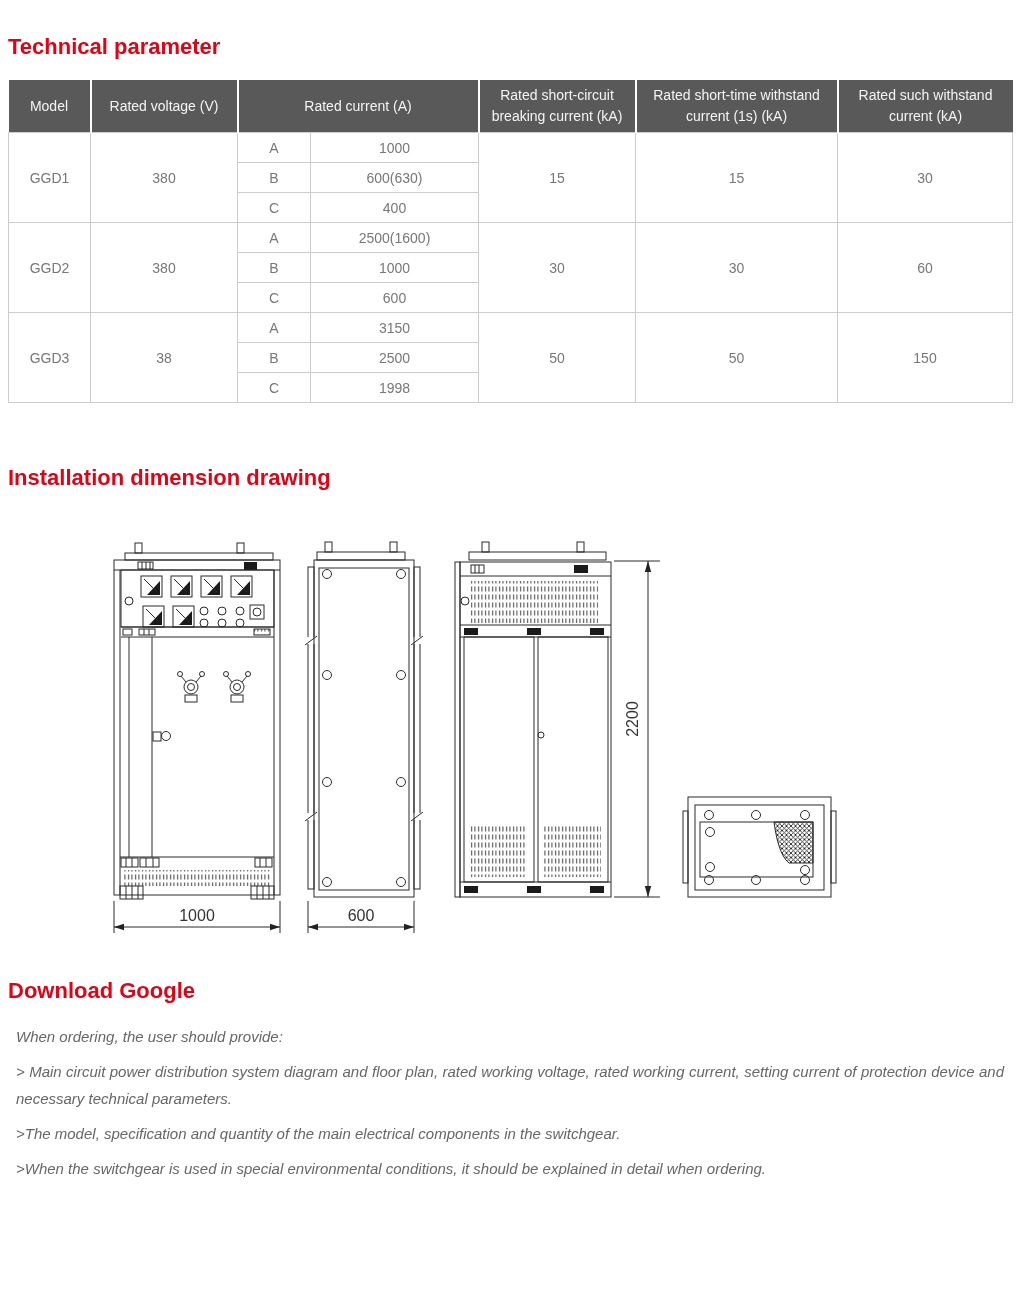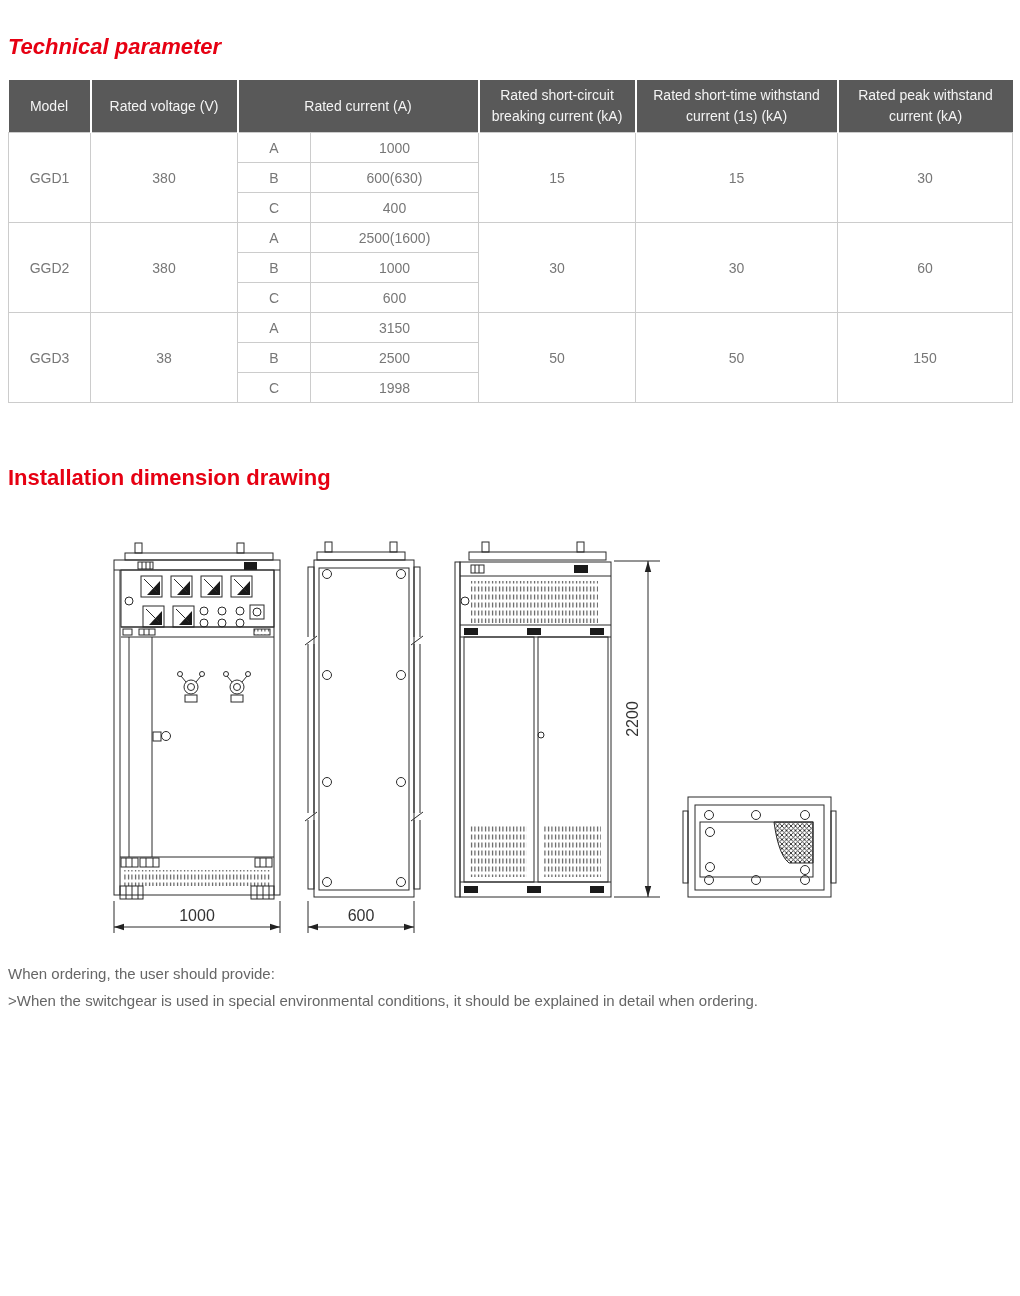--- a/index.html
+++ b/index.html
@@ -2,42 +2,42 @@
 <html><head>
 <meta charset="utf-8">
 <style>
   html,body { margin:0; padding:0; }
   body {
     width:1020px; height:1296px; background:#ffffff; overflow:hidden;
     font-family:"Liberation Sans","DejaVu Sans",sans-serif;
   }
   .content { padding:34px 8px 0 8px; }
   h2.sec { color:#e60012; font-size:22px; font-weight:bold; margin:0; letter-spacing:0; }
-  #title-tech { margin-bottom:20px;font-style:italic; }
+  #title-tech { margin-bottom:20px; }
 
   table.spec { border-collapse:collapse; table-layout:fixed; width:1004px; margin-bottom:62px; }
   table.spec th {
     background:#595959; color:#f4f4f4; font-weight:normal; font-size:14px;
     height:52px; padding:0 3px; border-left:2px solid #ffffff; line-height:1.5;
     text-align:center; vertical-align:middle;
   }
   table.spec th:first-child { border-left:none;text-align:center; }
   table.spec td {
     border:1px solid #cccccc; color:#777777; font-size:14px;
     text-align:center; vertical-align:middle; height:29px; padding:0;
   }
 
   #title-install { margin-top:0; }
   .drawings { margin-top:38px; height:412px; }
   .drawings svg { display:block; }
   .drawings text { font-family:"Liberation Sans","DejaVu Sans",sans-serif; font-size:16px; fill:#333; stroke:none; }
 
   #title-download { margin-top:37px; }
   .ordering { margin-top:19px; padding-bottom:40px; }
-  .ordering p { margin:0; font-size:15px; line-height:27px; color:#666666; text-align:justify; }
+  .ordering p { margin:8px; font-size:15px; line-height:27px; color:#666666; text-align:justify;font-style:italic; }
 </style>
 </head>
 <body>
 
 <div class="content">
 
   <h2 class="sec" id="title-tech">Technical parameter</h2>
 
   <table class="spec">
     <colgroup>
@@ -49,21 +49,21 @@
         <col style="width:202px">
         <col style="width:175px">
     </colgroup>
     <thead>
       <tr>
         <th>Model</th>
         <th>Rated voltage (V)</th>
         <th colspan="2">Rated current (A)</th>
         <th>Rated short-circuit breaking current (kA)</th>
         <th>Rated short-time withstand current (1s) (kA)</th>
-        <th>Rated peak withstand current (kA)</th>
+        <th>Rated such withstand current (kA)</th>
       </tr>
     </thead>
     <tbody>
       <tr>
         <td rowspan="3">GGD1</td>
         <td rowspan="3">380</td>
         <td>A</td>
         <td>1000</td>
         <td rowspan="3">15</td>
         <td rowspan="3">15</td>
@@ -314,19 +314,22 @@
           <circle cx="797" cy="351" r="4.5"></circle>
         <rect x="692" y="293" width="113" height="55"></rect>
         <path d="M766,293 L805,293 L805,334 L781,334 C772,327 768,308 766,293 Z" fill="url(#hatch)"></path>
         <circle cx="702" cy="303" r="4.5"></circle>
         <circle cx="702" cy="338" r="4.5"></circle>
         <circle cx="797" cy="341" r="4.5"></circle>
       </g>
     </svg>
   </div>
 
+  <h2 class="sec" id="title-download">Download Google</h2>
 
   <div class="ordering">
     <p>When ordering, the user should provide:</p>
+    <p>&gt; Main circuit power distribution system diagram and floor plan, rated working voltage, rated working current, setting current of protection device and necessary technical parameters.</p>
+    <p>&gt;The model, specification and quantity of the main electrical components in the switchgear.</p>
     <p>&gt;When the switchgear is used in special environmental conditions, it should be explained in detail when ordering.</p>
   </div>
 
 </div>
 
 </body></html>

